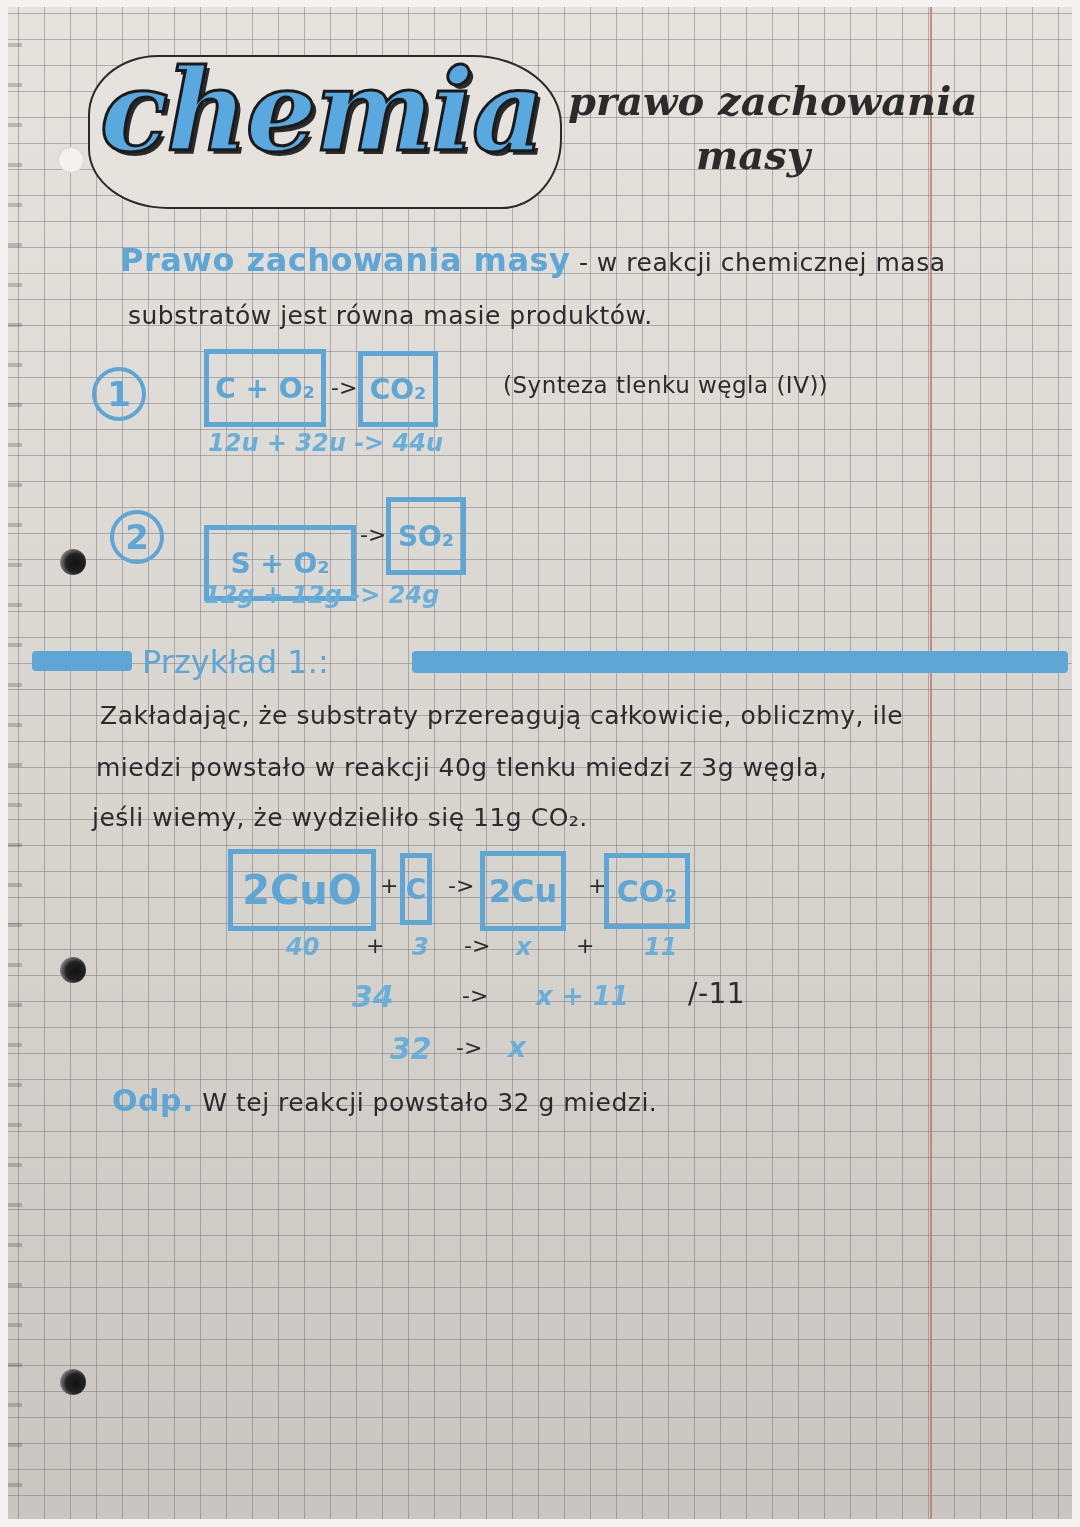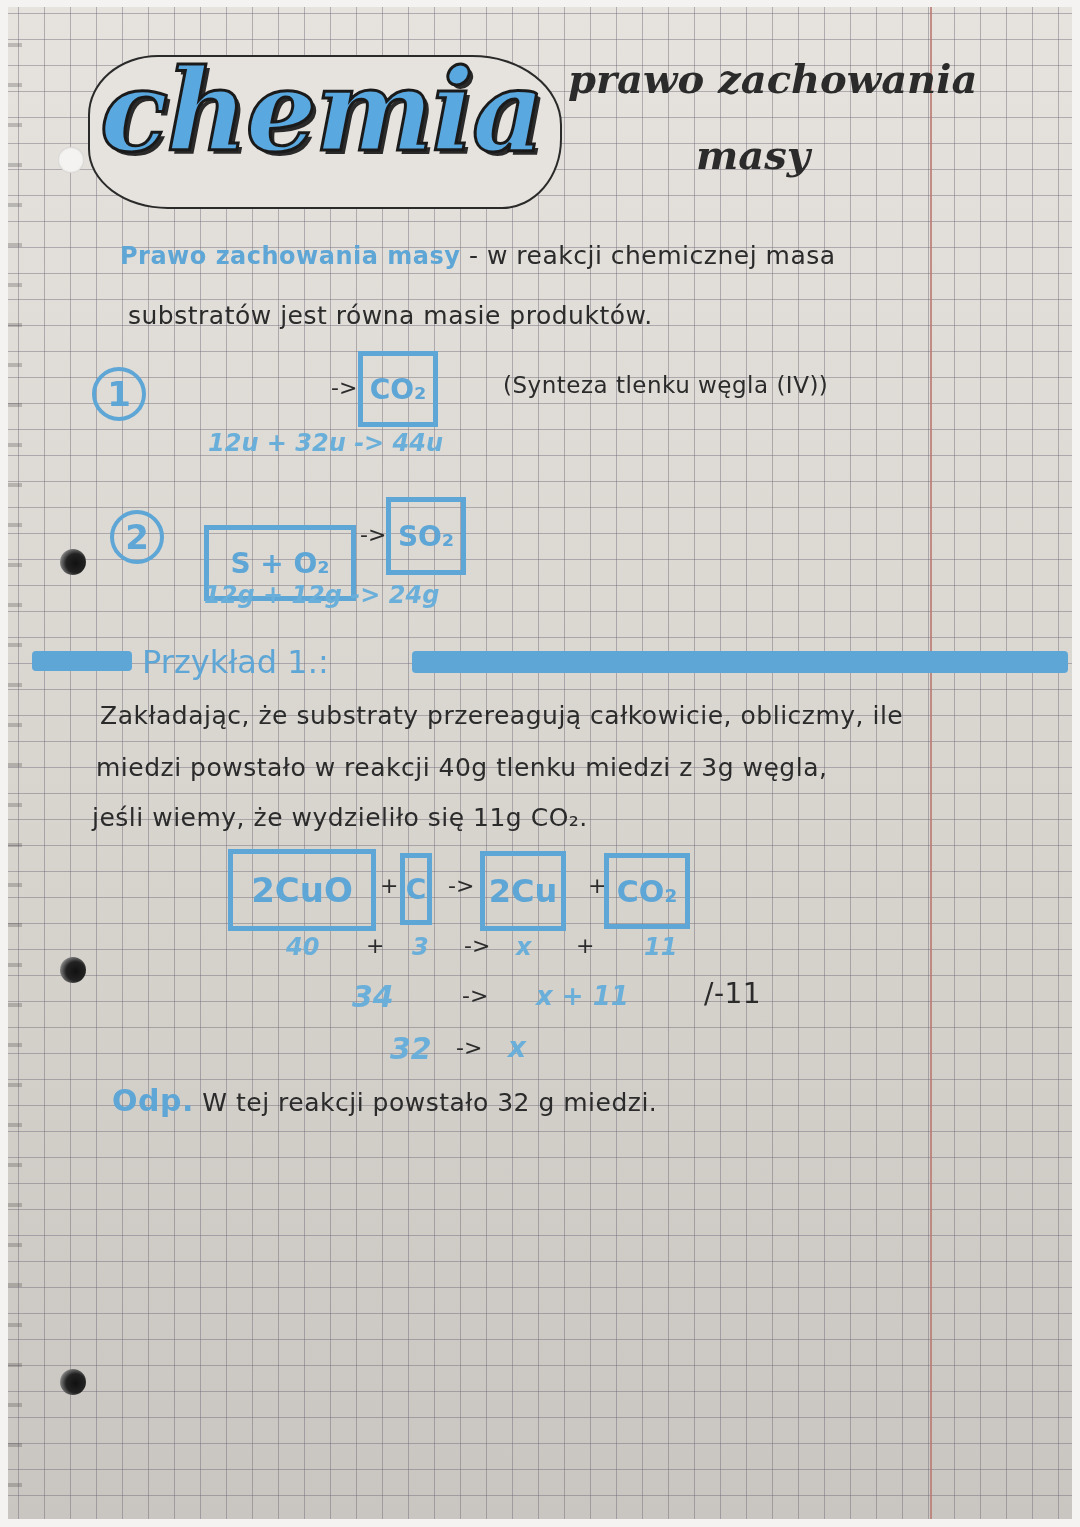--- a/index.html
+++ b/index.html
@@ -80,69 +80,70 @@
   <div class="left-edge"></div>
   <div class="margin-line"></div>
 
   <div class="hole white" style="left:50px; top:140px;"></div>
   <div class="hole" style="left:52px; top:542px;"></div>
   <div class="hole" style="left:52px; top:950px;"></div>
   <div class="hole" style="left:52px; top:1362px;"></div>
 
   <div class="title-cloud"></div>
   <div class="title-chemia">chemia</div>
-  <div class="abs subtitle" style="left:560px; top:52px;">prawo zachowania</div>
+  <div class="abs subtitle" style="left:560px; top:74px;">prawo zachowania</div>
   <div class="abs subtitle" style="left:688px; top:128px;">masy</div>
 
   <div class="abs hand" style="left:112px; top:234px;">
-    <span class="blue-bold" style="font-size:24px;">Prawo zachowania masy</span>
+    <span class="blue-bold" style="font-size:32px;">Prawo zachowania masy</span>
     <span>- w reakcji chemicznej masa</span>
   </div>
   <div class="abs hand" style="left:120px; top:294px;">substratów jest równa masie produktów.</div>
 
   <div class="circle-num" style="left:84px; top:360px;">1</div>
+  <div class="box" style="left:196px; top:342px; width:122px; height:78px;">C + O₂</div>
   <div class="abs arrow" style="left:323px; top:368px;">-&gt;</div>
   <div class="box" style="left:350px; top:344px; width:80px; height:76px;">CO₂</div>
   <div class="abs hand" style="left:460px; top:365px; font-size:23px;margin-left:35px;">(Synteza tlenku węgla (IV))</div>
   <div class="abs mass" style="left:200px; top:422px;">12u + 32u -&gt; 44u</div>
 
   <div class="circle-num" style="left:102px; top:503px;">2</div>
   <div class="box" style="left:196px; top:518px; width:152px; height:76px;">S + O₂</div>
   <div class="abs arrow" style="left:352px; top:515px;">-&gt;</div>
   <div class="box" style="left:378px; top:490px; width:80px; height:78px;">SO₂</div>
   <div class="abs mass" style="left:196px; top:574px;">12g + 12g -&gt; 24g</div>
 
   <div class="band" style="left:24px; top:644px; width:100px;"></div>
   <div class="abs" style="left:134px; top:636px; font-size:32px; color:#5ea6d6; font-weight:normal; white-space:nowrap;">Przykład 1.:</div>
   <div class="band" style="left:404px; top:644px; width:656px; height:22px;"></div>
 
   <div class="abs hand" style="left:92px; top:694px;">Zakładając, że substraty przereagują całkowicie, obliczmy, ile</div>
   <div class="abs hand" style="left:88px; top:746px;">miedzi powstało w reakcji 40g tlenku miedzi z 3g węgla,</div>
   <div class="abs hand" style="left:84px; top:796px;">jeśli wiemy, że wydzieliło się 11g CO₂.</div>
 
-  <div class="box" style="left:220px; top:842px; width:148px; height:82px; font-size:34px;">2CuO</div>
+  <div class="box" style="left:220px; top:842px; width:148px; height:82px; font-size:40px;">2CuO</div>
   <div class="abs arrow" style="left:372px; top:866px;">+</div>
   <div class="box" style="left:392px; top:846px; width:32px; height:72px; font-size:28px;">C</div>
   <div class="abs arrow" style="left:440px; top:866px;">-&gt;</div>
   <div class="box" style="left:472px; top:844px; width:86px; height:80px; font-size:32px;">2Cu</div>
   <div class="abs arrow" style="left:580px; top:866px;">+</div>
   <div class="box" style="left:596px; top:846px; width:86px; height:76px; font-size:30px;">CO₂</div>
 
   <div class="abs mass" style="left:278px; top:926px;">40</div>
   <div class="abs arrow" style="left:358px; top:926px;">+</div>
   <div class="abs mass" style="left:404px; top:926px;">3</div>
   <div class="abs arrow" style="left:456px; top:926px;">-&gt;</div>
   <div class="abs mass" style="left:508px; top:926px;">x</div>
   <div class="abs arrow" style="left:568px; top:926px;">+</div>
   <div class="abs mass" style="left:636px; top:926px;">11</div>
 
   <div class="abs mass" style="left:344px; top:972px; font-size:30px;">34</div>
   <div class="abs arrow" style="left:454px; top:976px;">-&gt;</div>
   <div class="abs mass" style="left:528px; top:974px; font-size:26px;">x + 11</div>
-  <div class="abs hand" style="left:680px; top:970px; font-size:28px;margin-left:16px;">/-11</div>
+  <div class="abs hand" style="left:680px; top:970px; font-size:28px;">/-11</div>
 
   <div class="abs mass" style="left:382px; top:1024px; font-size:30px;">32</div>
   <div class="abs arrow" style="left:448px; top:1028px;">-&gt;</div>
   <div class="abs mass" style="left:500px; top:1024px; font-size:28px;">x</div>
 
   <div class="abs hand" style="left:104px; top:1076px;">
     <span class="blue-bold" style="font-size:30px;">Odp.</span>
     <span>W tej reakcji powstało 32 g miedzi.</span>
   </div>
 </div>

